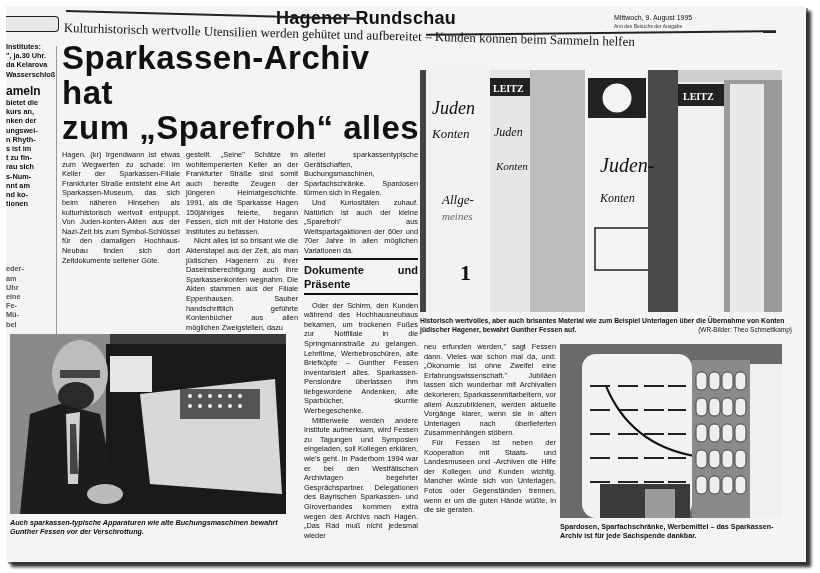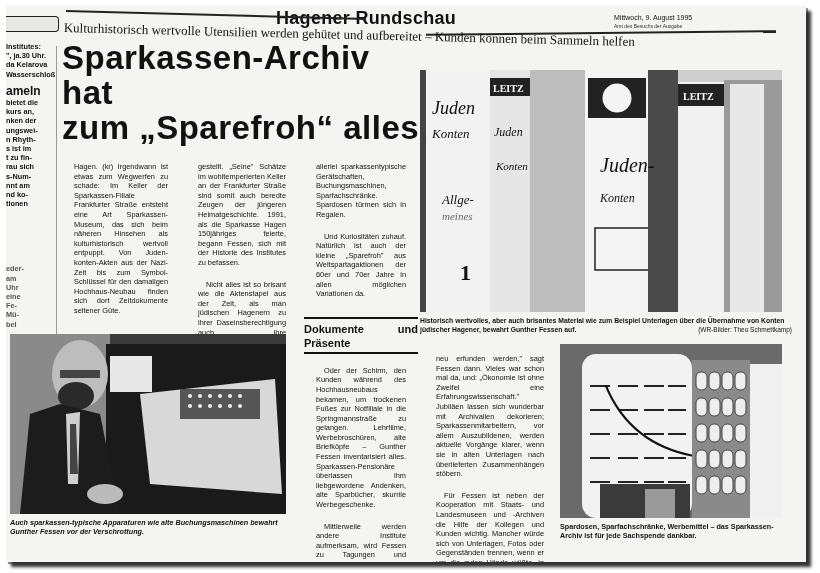--- a/index.html
+++ b/index.html
@@ -12,23 +12,23 @@
   .dateline{left:608px;top:8px;font-size:7px;}
   .dateline2{left:608px;top:17px;font-size:5px;color:#333;}
   .rule{background:#222;height:1.5px;}
   .kicker{left:58px;top:14px;font-size:13px;font-family:"Liberation Serif",serif;transform:rotate(1.4deg);transform-origin:left top;white-space:nowrap;}
   .kicker-box{left:0;top:10px;width:52px;height:14px;border:1.5px solid #222;border-left:none;border-radius:0 4px 4px 0;background:#e8e8e6;}
   .headline{left:56px;top:34px;width:360px;font-weight:bold;font-size:33px;line-height:35px;letter-spacing:0.5px;}
   .leftcol{left:0;top:36px;width:48px;font-size:7.3px;line-height:9.2px;font-weight:bold;}
   .leftcol .big{font-size:12px;margin:8px 0 2px 0;display:block;}
   .leftcol .gray{color:#555;}
   .col{font-size:7.4px;line-height:9.6px;text-align:justify;}
-  .col p{margin:12px;text-indent:8px;}
+  .col p{margin:0;text-indent:8px;}
   .col p.first{text-indent:0;}
-  .sub{font-weight:bold;font-size:11px;line-height:14px;border-top:2px solid #111;border-bottom:2px solid #111;padding:3px 0 2px 0;margin:18px 0 6px 0;}
+  .sub{font-weight:bold;font-size:11px;line-height:14px;border-top:2px solid #111;border-bottom:2px solid #111;padding:3px 0 2px 0;margin:2px 0 6px 0;}
   .photo{background:#2b2b2b;overflow:hidden;}
   .caption{font-size:7.2px;line-height:9px;font-weight:bold;}
   .caption i{font-style:italic;}
   .credit{font-size:6.5px;}
 </style>
 </head>
 <body>
 
 <div class="page paper">
 

